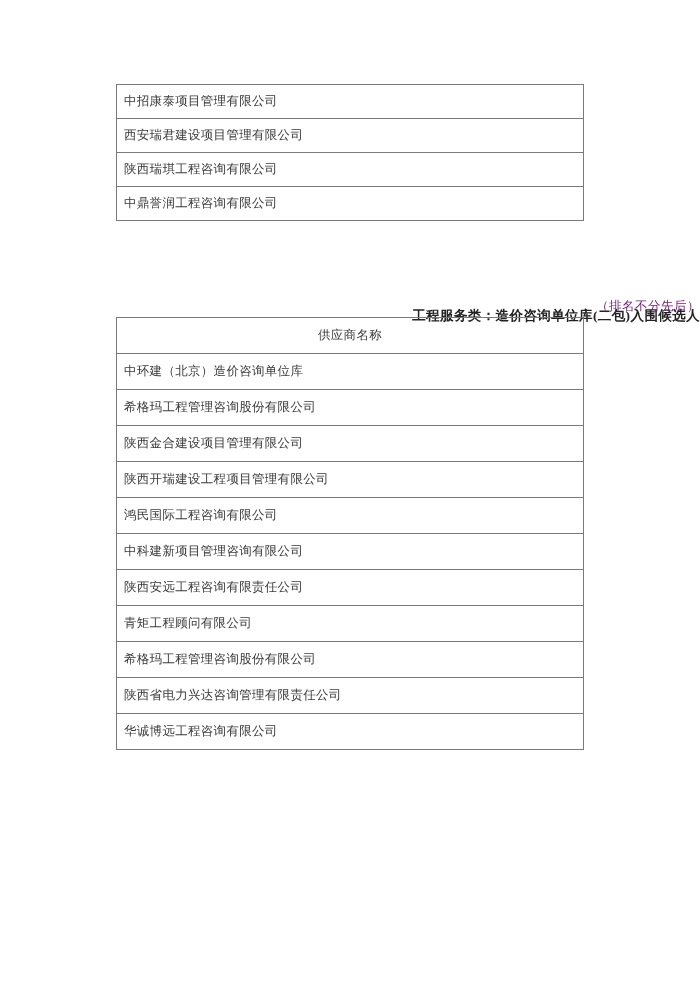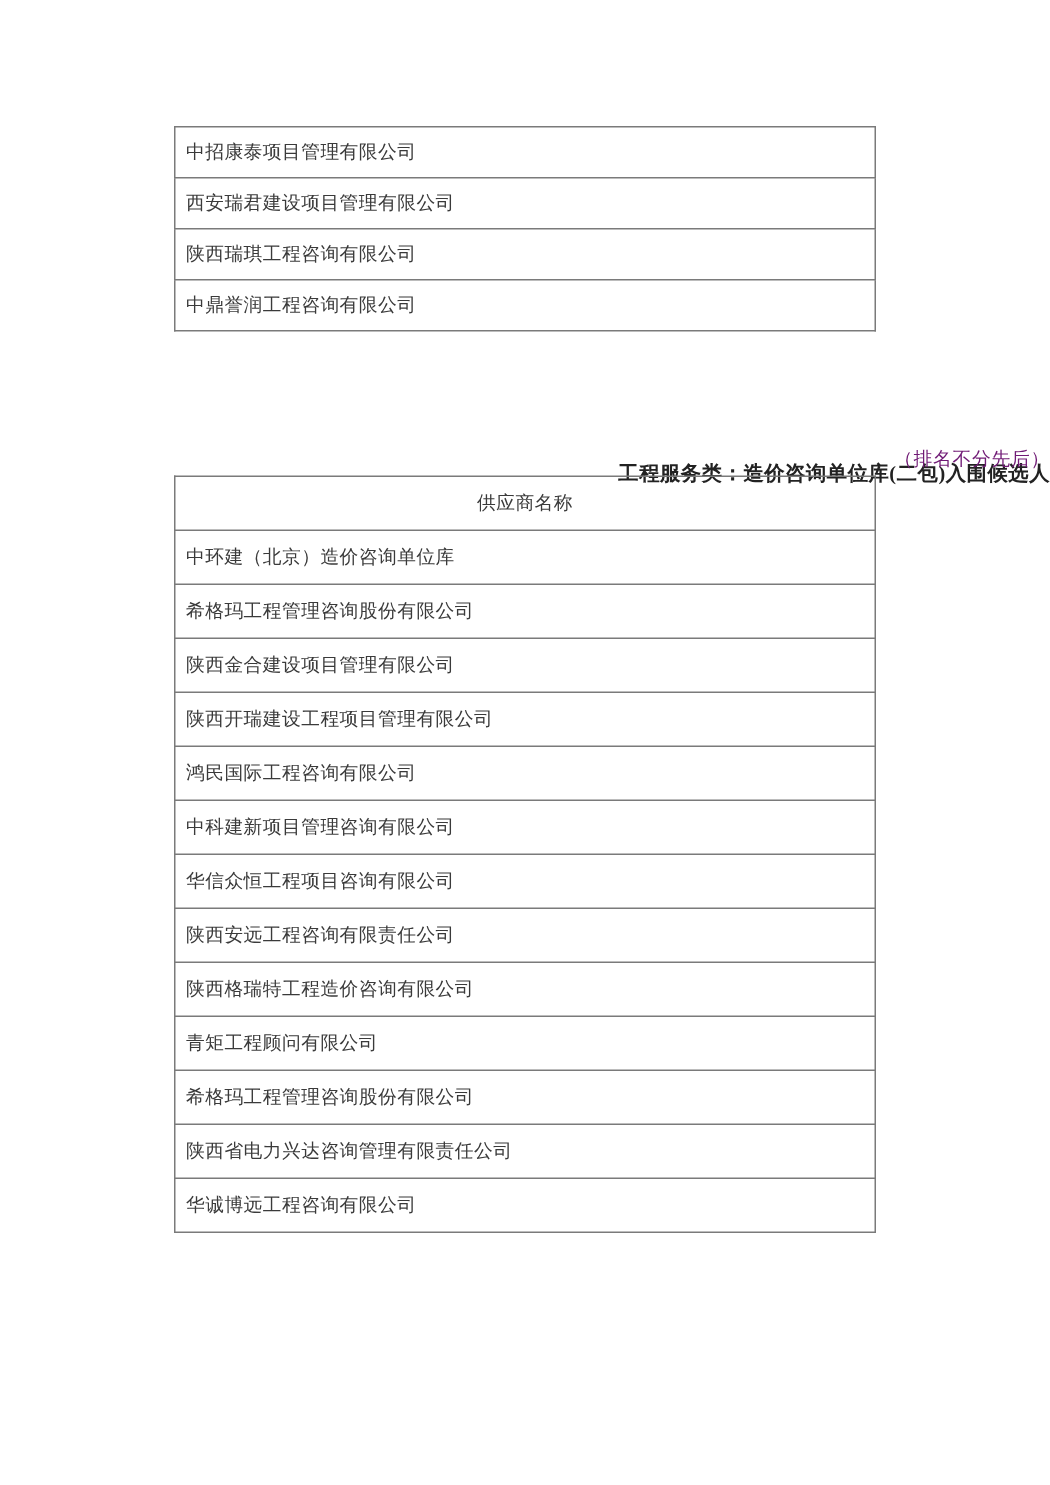--- a/index.html
+++ b/index.html
@@ -59,27 +59,21 @@
     <tr>
         <td>陕西开瑞建设工程项目管理有限公司</td>
       </tr>
     <tr>
         <td>鸿民国际工程咨询有限公司</td>
       </tr>
     <tr>
         <td>中科建新项目管理咨询有限公司</td>
       </tr>
     <tr>
-        <td>华信众恒工程项目咨询有限公司</td>
-      </tr>
-    <tr>
         <td>陕西安远工程咨询有限责任公司</td>
-      </tr>
-    <tr>
-        <td>陕西格瑞特工程造价咨询有限公司</td>
       </tr>
     <tr>
         <td>青矩工程顾问有限公司</td>
       </tr>
     <tr>
         <td>希格玛工程管理咨询股份有限公司</td>
       </tr>
     <tr>
         <td>陕西省电力兴达咨询管理有限责任公司</td>
       </tr>

